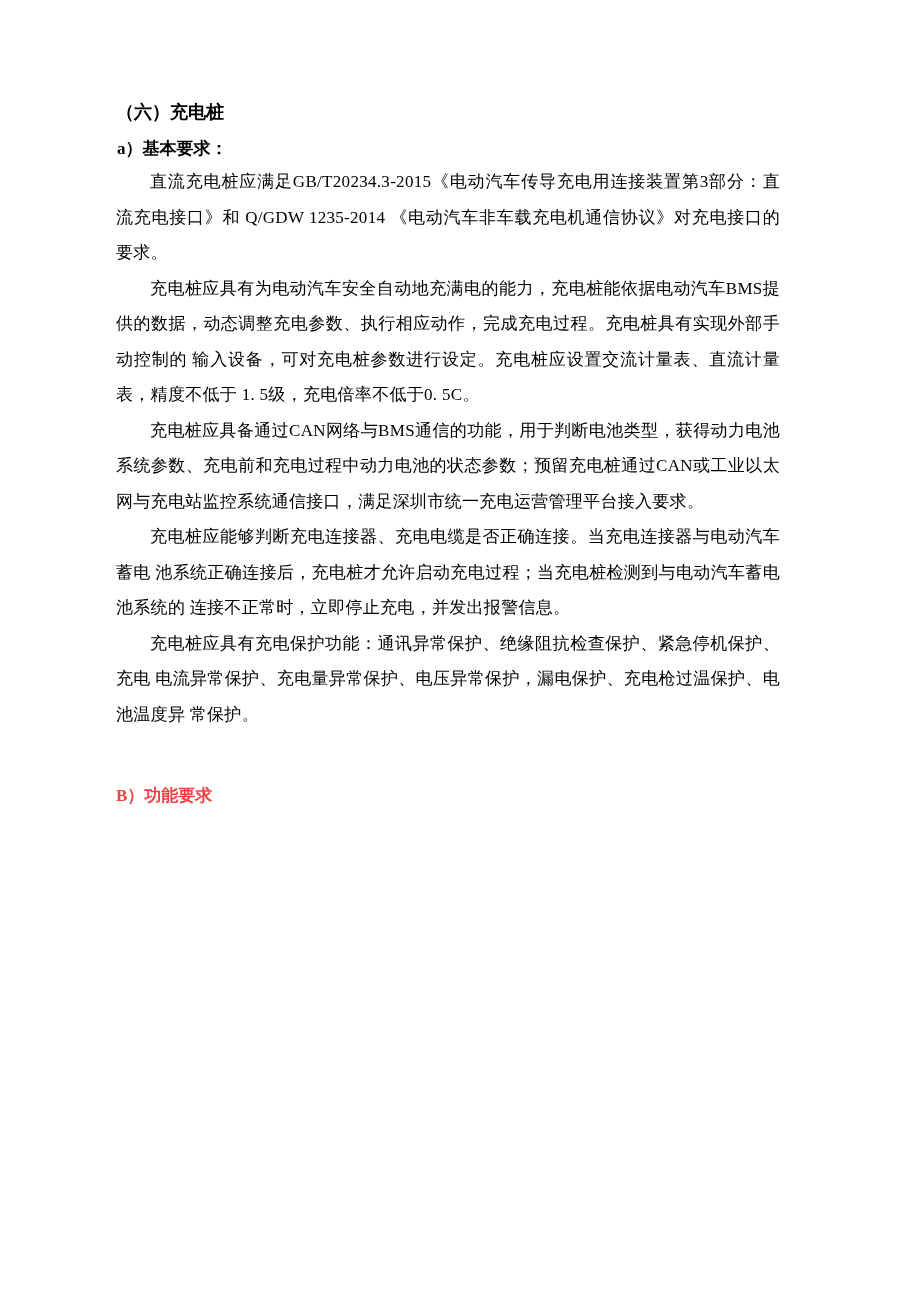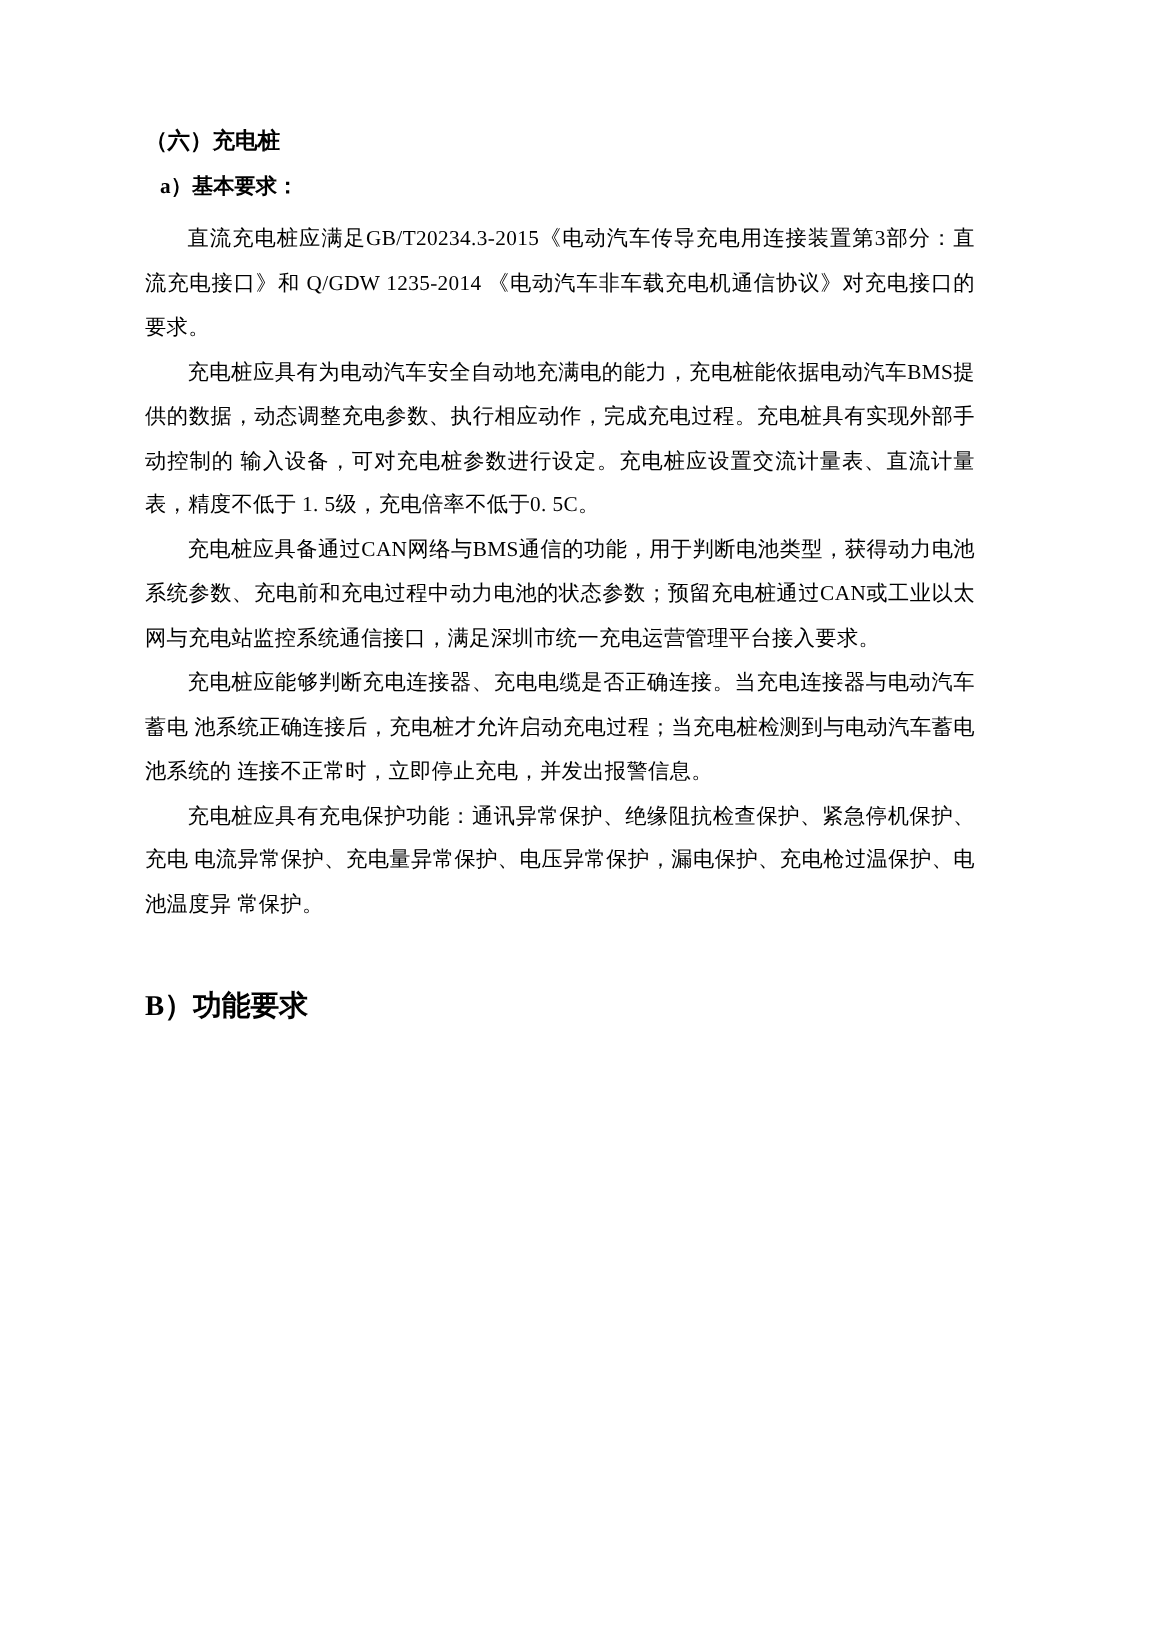--- a/index.html
+++ b/index.html
@@ -26,41 +26,41 @@
     font-size: 18px;
     font-weight: bold;
     line-height: 24px;
     margin: 0 0 13px 0;
     white-space: nowrap;
   }
   .h2 {
     font-size: 17px;
     font-weight: bold;
     line-height: 24px;
-    margin: 12px;
+    margin: 1px;
     white-space: nowrap;
   }
   .paragraphs {
     margin-top: 3px;
   }
   .para {
     font-size: 17px;
     line-height: 35.5px;
     text-align: justify;
     text-indent: 2em;
     margin: 0;
     letter-spacing: 0.3px;
   }
   .red-bold {
     color: #ff0000;
     font-weight: bold;
   }
   .h2-blue {
-    color: #000000;
-    font-size: 23px;
+    color: #ef4444;
+    font-size: 17px;
     font-weight: bold;
     line-height: 24px;
     margin: 52px 0 0 0;
     white-space: nowrap;
   }
   .closing {
     font-size: 17px;
     line-height: 26px;
     text-indent: 3em;
     margin: 5px 0 0 0;

